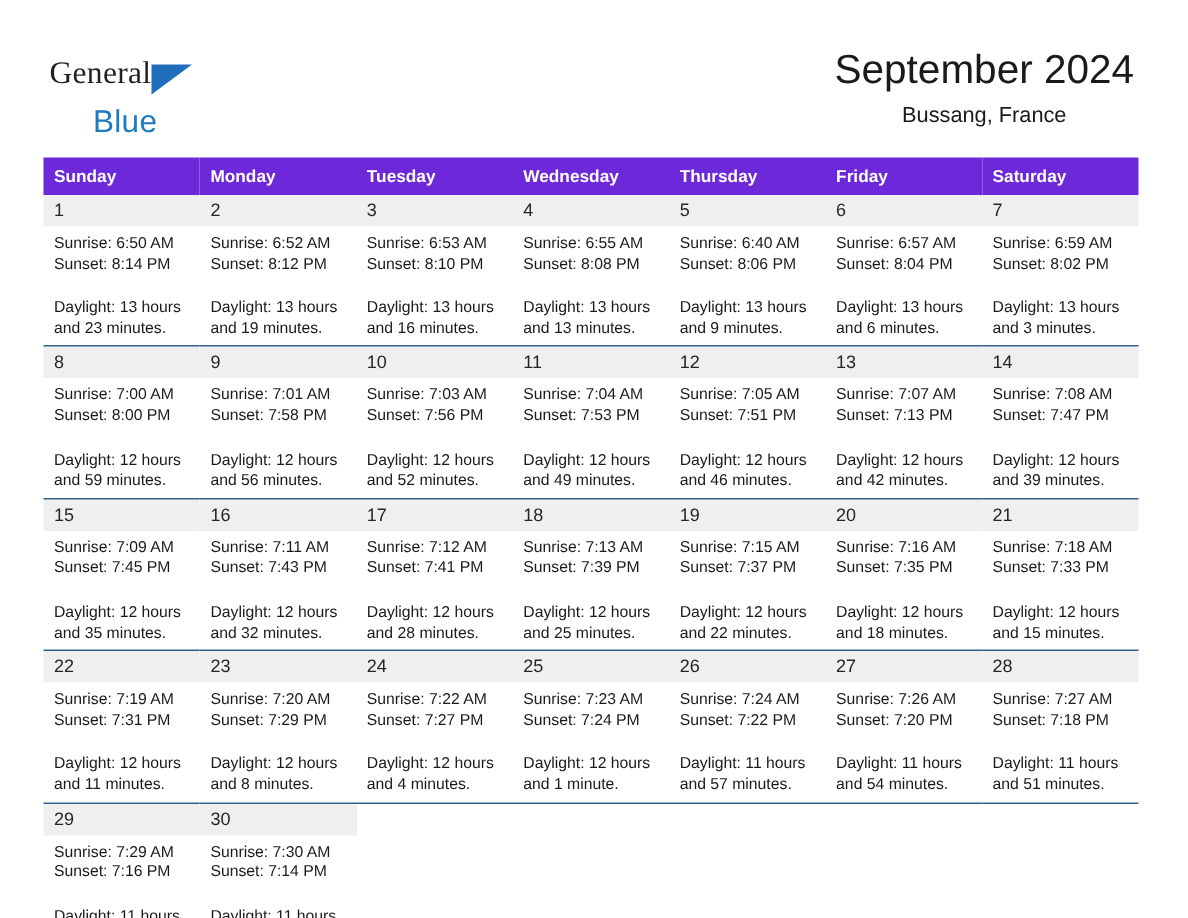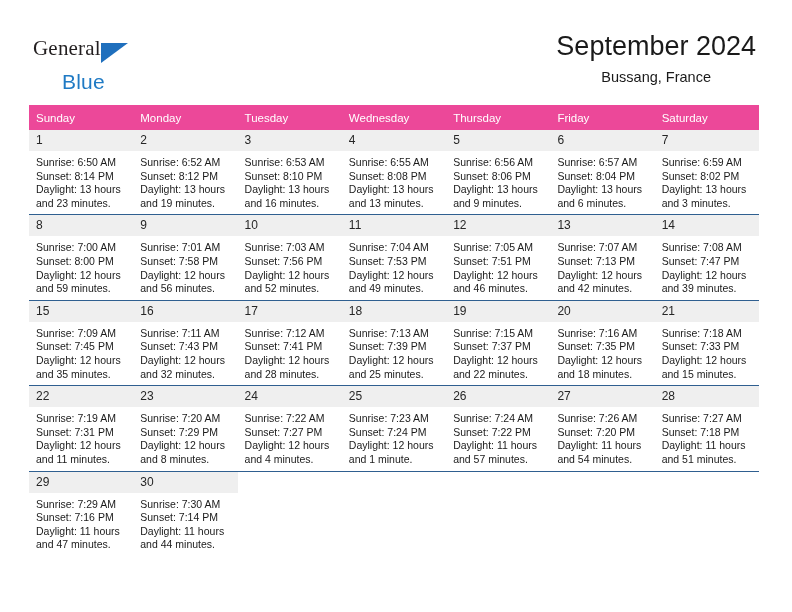--- a/index.html
+++ b/index.html
@@ -89,24 +89,24 @@
   
   .calendar {
     position: absolute;
     left: 29px;
     top: 105px;
     width: 730px;
     border-collapse: collapse;
     table-layout: fixed;
   }
   .calendar th {
-    background: #ec4899;
+    background: #6d28d9;
     color: #ffffff;
     font-size: 11.5px;
-    font-weight: normal;
+    font-weight: bold;
     text-align: left;
     padding: 5px 0 5px 7px;
     height: 15px;
     border: none;
   }
   .calendar td {
     width: 104.28px;
     vertical-align: top;
     padding: 0;
     border: none;
@@ -132,20 +132,21 @@
     padding: 5px 6px 4px 7px;
     font-size: 10.5px;
     line-height: 13.6px;
     color: #1a1a1a;
   }
   .cell-body div {
     white-space: nowrap;
   }
   .cell-body .daylight {
     white-space: normal;
+    margin-top: 16px;
   }
   td.blank .cell-body {
     visibility: hidden;
   }
 </style>
 </head>
 <body>
 
 <div class="page">
 
@@ -207,21 +208,21 @@
           <div class="daynum">4</div>
           <div class="cell-body">
             <div>Sunrise: 6:55 AM</div>
             <div>Sunset: 8:08 PM</div>
             <div class="daylight">Daylight: 13 hours and 13 minutes.</div>
           </div>
         </td>
         <td>
           <div class="daynum">5</div>
           <div class="cell-body">
-            <div>Sunrise: 6:56 AM</div>
+            <div>Sunrise: 6:40 AM</div>
             <div>Sunset: 8:06 PM</div>
             <div class="daylight">Daylight: 13 hours and 9 minutes.</div>
           </div>
         </td>
         <td>
           <div class="daynum">6</div>
           <div class="cell-body">
             <div>Sunrise: 6:57 AM</div>
             <div>Sunset: 8:04 PM</div>
             <div class="daylight">Daylight: 13 hours and 6 minutes.</div>

